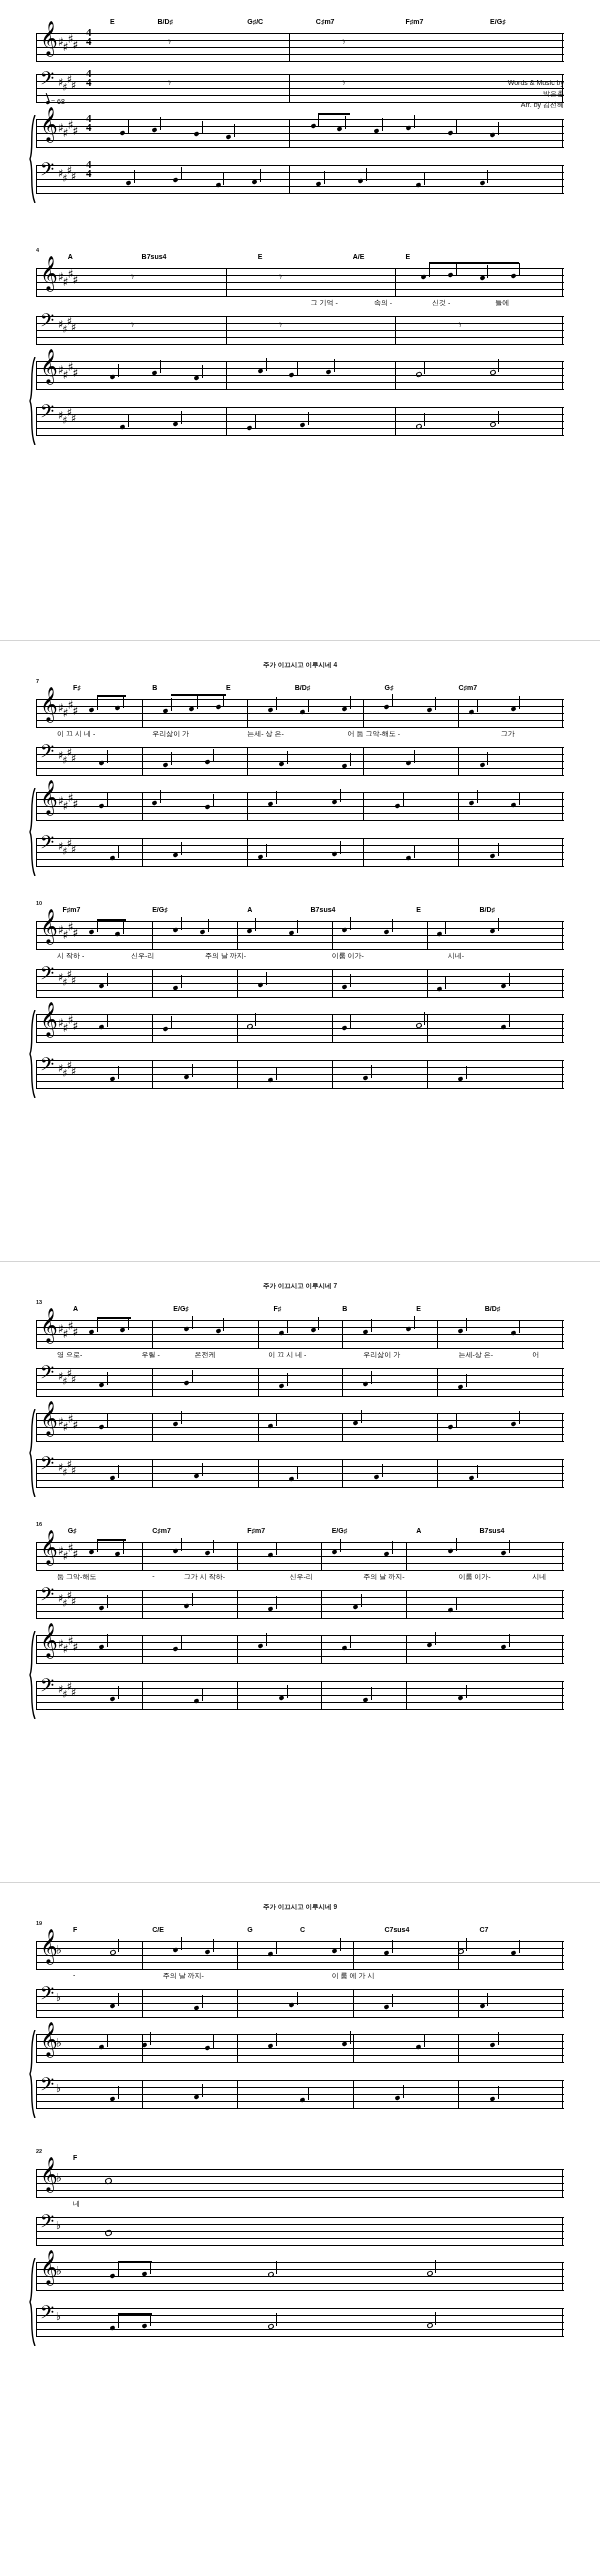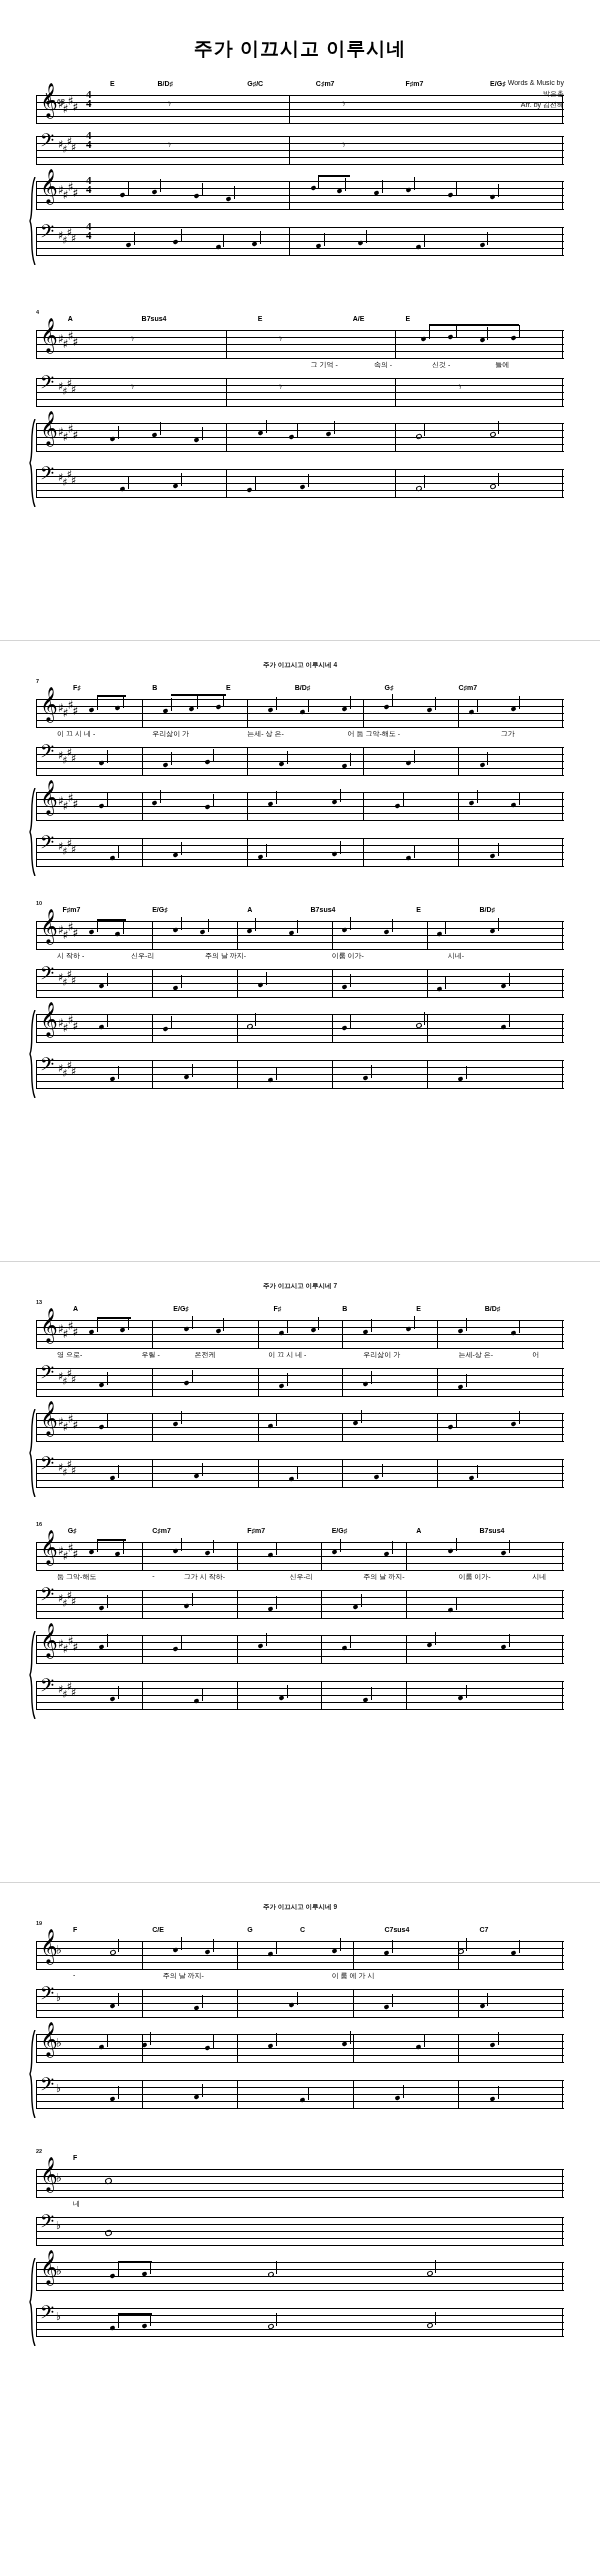--- a/index.html
+++ b/index.html
@@ -198,21 +198,20 @@
     color:#000;
     font-family:"DejaVu Sans", sans-serif;
   }
   .pianogap{ height:13px; }
   .sysgap{ height:26px; }
 </style>
 </head>
 <body>
 
 <div class="page" style="height:640px;">
-  <div class="title">주가 이끄시고 이루시네</div>
   <div class="credits">
     <div>Words &amp; Music by</div>
     <div>박은총</div>
     <div>Arr. by 김선혜</div>
   </div>
   <div class="tempo" style="top:98px;">
     <span class="notehead"></span><span>= 68</span>
   </div>
 
   <div class="system" style="margin-top:18px;">

